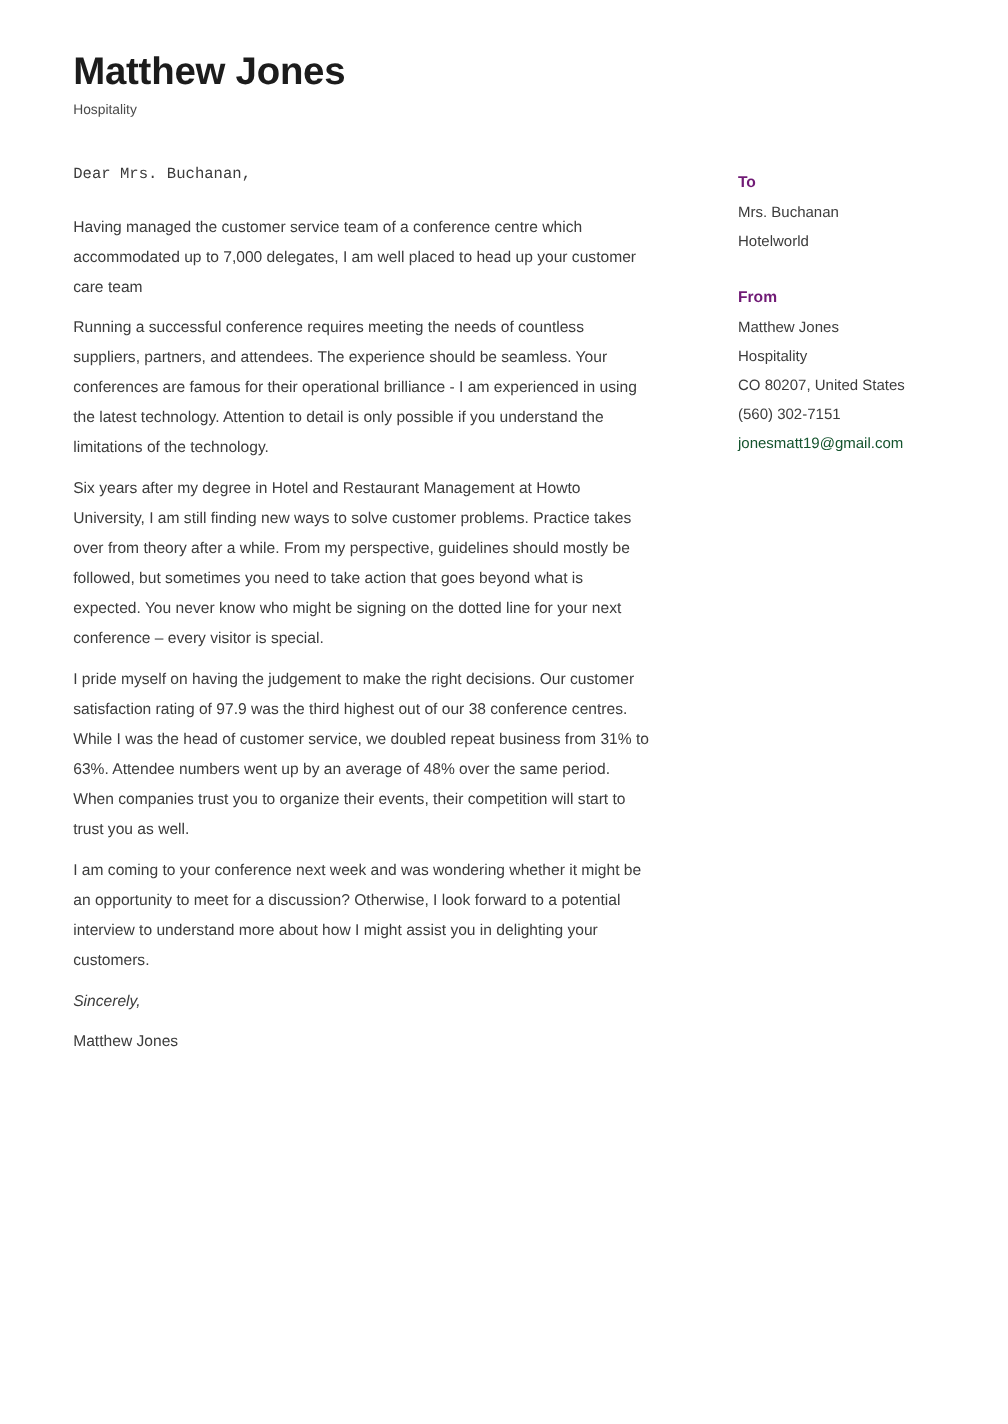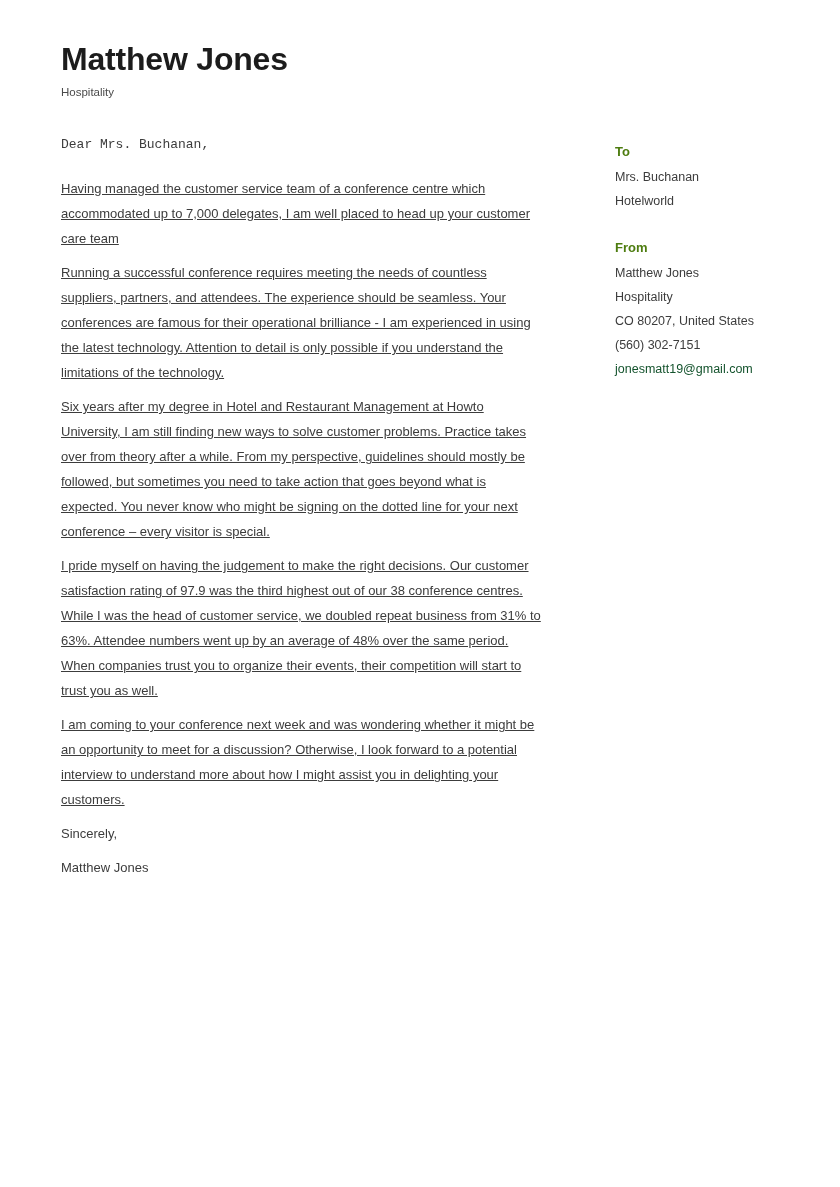--- a/index.html
+++ b/index.html
@@ -73,46 +73,46 @@
     margin: 0 0 19px 0;
     color: #3c3c3c;
     font-family: Liberation Mono, monospace;
   }
   .letter-para {
     font-size: 13px;
     line-height: 25px;
     margin: 0 0 9px 0;
     color: #3c3c3c;
     text-align: left;
-    text-decoration: underline;
   }
   .closing {
     font-size: 13px;
     line-height: 25px;
     margin: 9px 0 0 0;
     color: #3c3c3c;
+    font-style: italic;
   }
   .signature {
     font-size: 13px;
     line-height: 25px;
     margin: 9px 0 0 0;
     color: #3c3c3c;
   }
 
   
   .meta-block {
     margin-bottom: 22px;
   }
   .meta-block:last-child {
     margin-bottom: 16px;
   }
   .meta-heading {
     font-size: 13px;
     font-weight: 700;
-    color: #4d7c0f;
+    color: #701a75;
     line-height: 25px;
     margin: 0 0 1px 0;
   }
   .meta-line {
     font-size: 12.5px;
     line-height: 24px;
     color: #3c3c3c;
     margin: 0;
     white-space: nowrap;
   }

